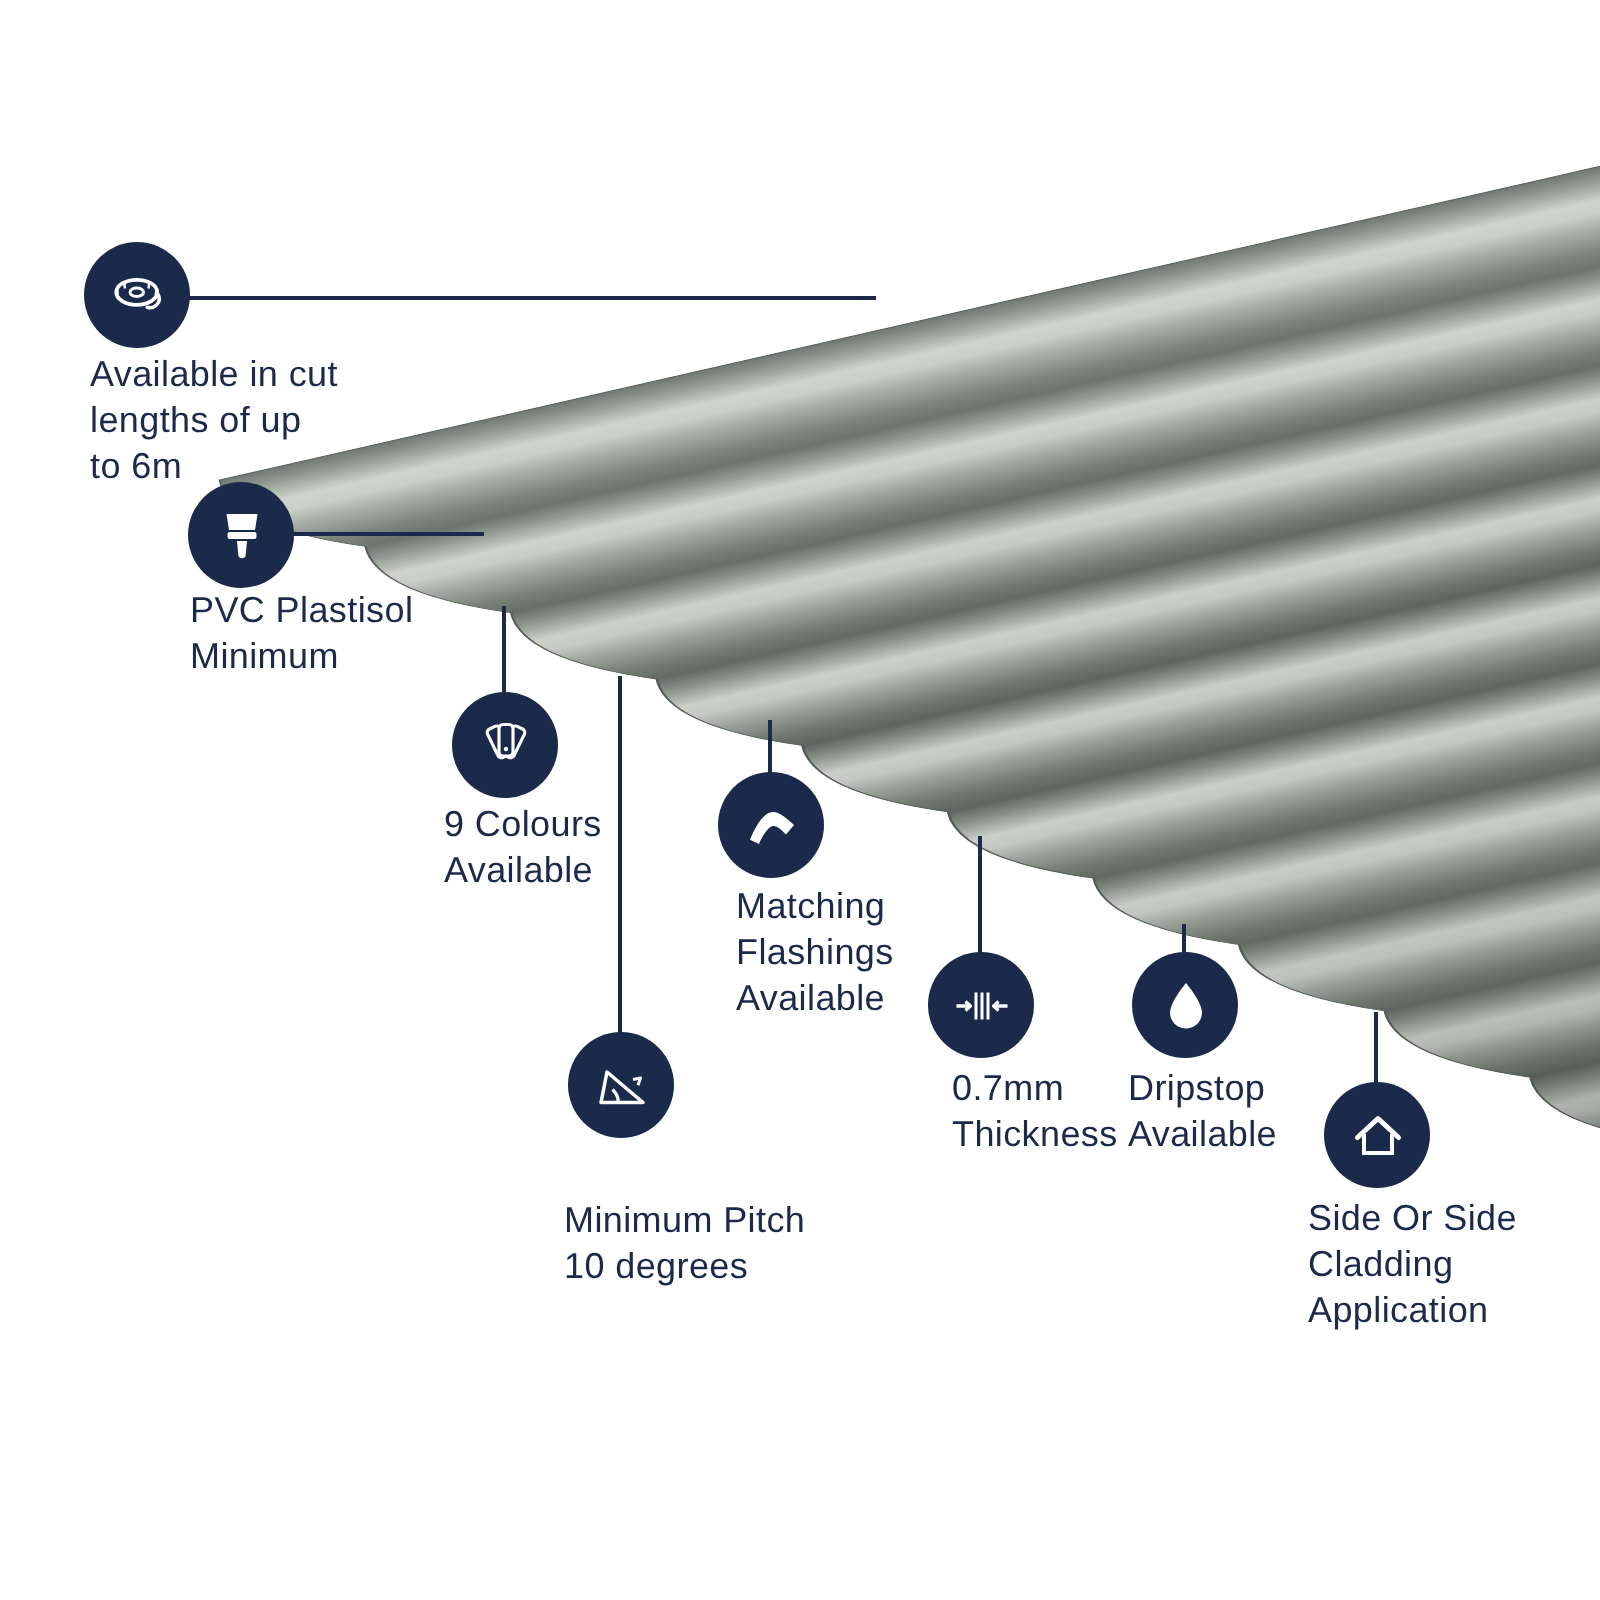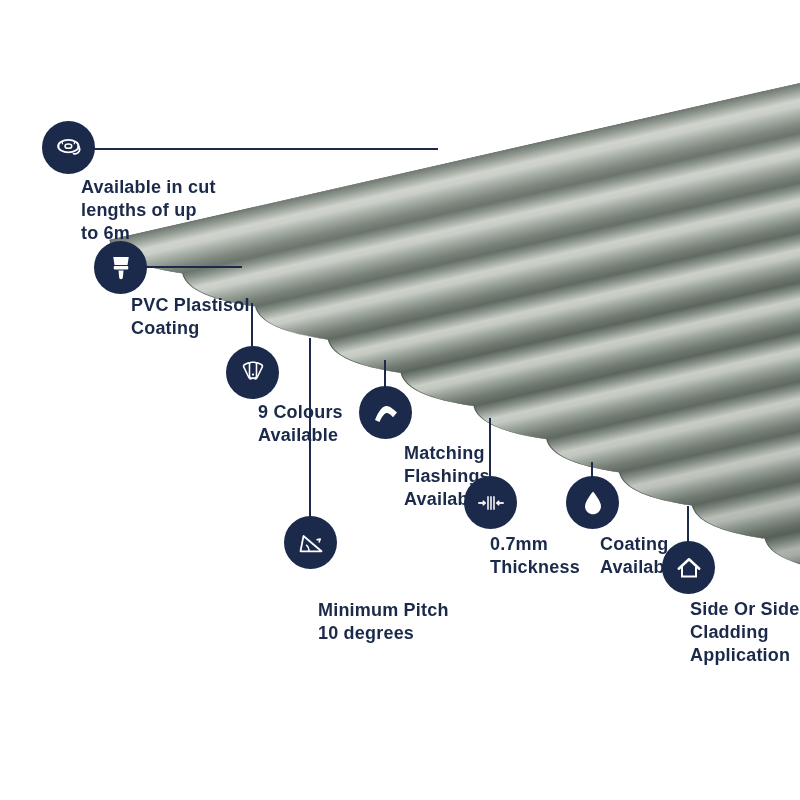--- a/index.html
+++ b/index.html
@@ -13,22 +13,22 @@
   .sheet-svg { position: absolute; left: 0; top: 0; z-index: 1; }
   .connector { position: absolute; background: var(--accent-navy, #1b2a4a); z-index: 2; }
   .badge {
     position: absolute; width: 53px; height: 53px; border-radius: 50%;
     background: var(--accent-navy, #1b2a4a);
     display: flex; align-items: center; justify-content: center; z-index: 3;
   }
   .badge svg { width: 30px; height: 30px; display: block; }
   .label {
     position: absolute; color: var(--accent-navy, #1b2a4a);
-    font-size: 18px; line-height: 23px; font-weight: 700; letter-spacing: .2px;
-    white-space: pre-line; z-index: 3; margin-left: 36px;
+    font-size: 18px; line-height: 23px; font-weight: 400; letter-spacing: .2px;
+    white-space: pre-line; z-index: 3;
   }
 </style>
 </head>
 <body>
 
 <div class="stage">
 
   <svg class="sheet-svg" width="800" height="800" viewBox="0 0 800 800" aria-hidden="true">
     <defs>
       <path id="sheetShape" d="M900 0 L0 0
@@ -77,21 +77,21 @@
   <div>
     <div class="connector" style="left:120px;top:266px;width:122px;height:2px"></div>
     <div class="badge" style="left:94px;top:241px">
       <svg viewBox="0 0 24 24">
         <path d="M5.8 3.2 h12.4 l-1 6.4 H6.8 Z" fill="#fff"></path>
         <rect x="6.2" y="10.4" width="11.6" height="2.8" rx="0.8" fill="#fff"></rect>
         <path d="M10 14 h4 l-0.5 5.4 a1.5 1.5 0 0 1 -3 0 Z" fill="#fff"></path>
       </svg>
     </div>
     <div class="label" style="left:95px;top:294px">PVC Plastisol
-Coating</div>
+Minimum</div>
   </div>
 
   <div>
     <div class="connector" style="left:251px;top:303px;width:2px;height:48px"></div>
     <div class="badge" style="left:226px;top:346px">
       <svg viewBox="0 0 24 24" fill="none">
         <g stroke="#fff" stroke-width="1.25">
           <rect x="9.2" y="3.4" width="5.6" height="12.6" rx="1.6" transform="rotate(-26 12 16)"></rect>
           <rect x="9.2" y="3.4" width="5.6" height="12.6" rx="1.6" transform="rotate(26 12 16)"></rect>
           <rect x="9.2" y="3.4" width="5.6" height="12.6" rx="1.6" fill="var(--accent-navy,#1b2a4a)"></rect>
@@ -132,32 +132,32 @@
     <div class="connector" style="left:489px;top:418px;width:2px;height:60px"></div>
     <div class="badge" style="left:464px;top:476px">
       <svg viewBox="0 0 24 24" fill="none" stroke="#fff">
         <path d="M9.6 6.6 V17.4 M12 6.6 V17.4 M14.4 6.6 V17.4" stroke-width="1.2"></path>
         <path d="M1.8 12 H7" stroke-width="1.4"></path>
         <path d="M5.4 10.2 7.4 12 5.4 13.8" stroke-width="1.3" stroke-linejoin="round"></path>
         <path d="M22.2 12 H17" stroke-width="1.4"></path>
         <path d="M18.6 10.2 16.6 12 18.6 13.8" stroke-width="1.3" stroke-linejoin="round"></path>
       </svg>
     </div>
-    <div class="label" style="left:454px;top:533px">0.7mm
+    <div class="label" style="left:476px;top:533px">0.7mm
 Thickness</div>
   </div>
 
   <div>
     <div class="connector" style="left:591px;top:462px;width:2px;height:15px"></div>
     <div class="badge" style="left:566px;top:476px">
       <svg viewBox="0 0 24 24">
         <path d="M12 2.8 C12 2.8 5.6 10.4 5.6 14.6 C5.6 18.2 8.5 21 12 21 C15.5 21 18.4 18.2 18.4 14.6 C18.4 10.4 12 2.8 12 2.8 Z" fill="#fff"></path>
       </svg>
     </div>
-    <div class="label" style="left:564px;top:533px">Coating
+    <div class="label" style="left:564px;top:533px">Dripstop
 Available</div>
   </div>
 
   <div>
     <div class="connector" style="left:687px;top:506px;width:2px;height:36px"></div>
     <div class="badge" style="left:662px;top:541px">
       <svg viewBox="0 0 24 24" fill="none" stroke="#fff">
         <path d="M3.8 12.6 L12 5 L20.2 12.6" stroke-width="2" stroke-linecap="round" stroke-linejoin="round"></path>
         <path d="M6.4 11.2 V18.8 H17.6 V11.2" stroke-width="1.6"></path>
       </svg>

